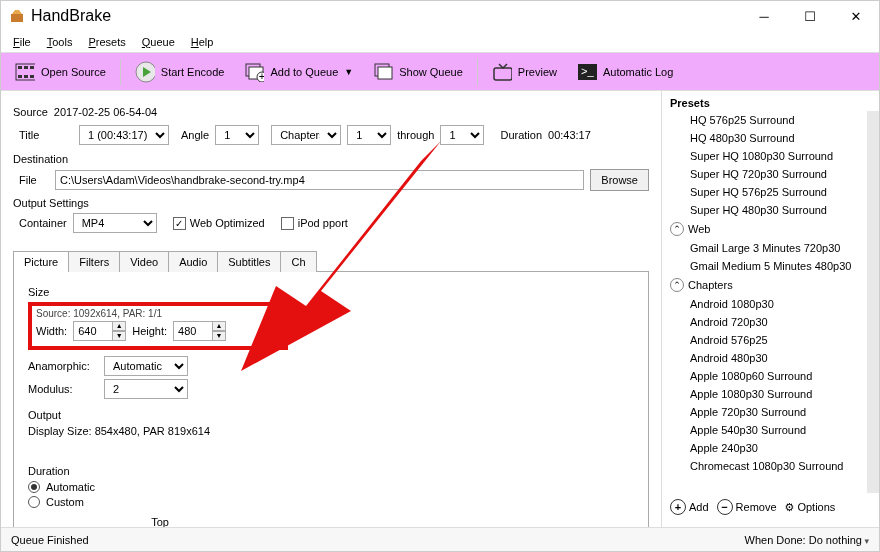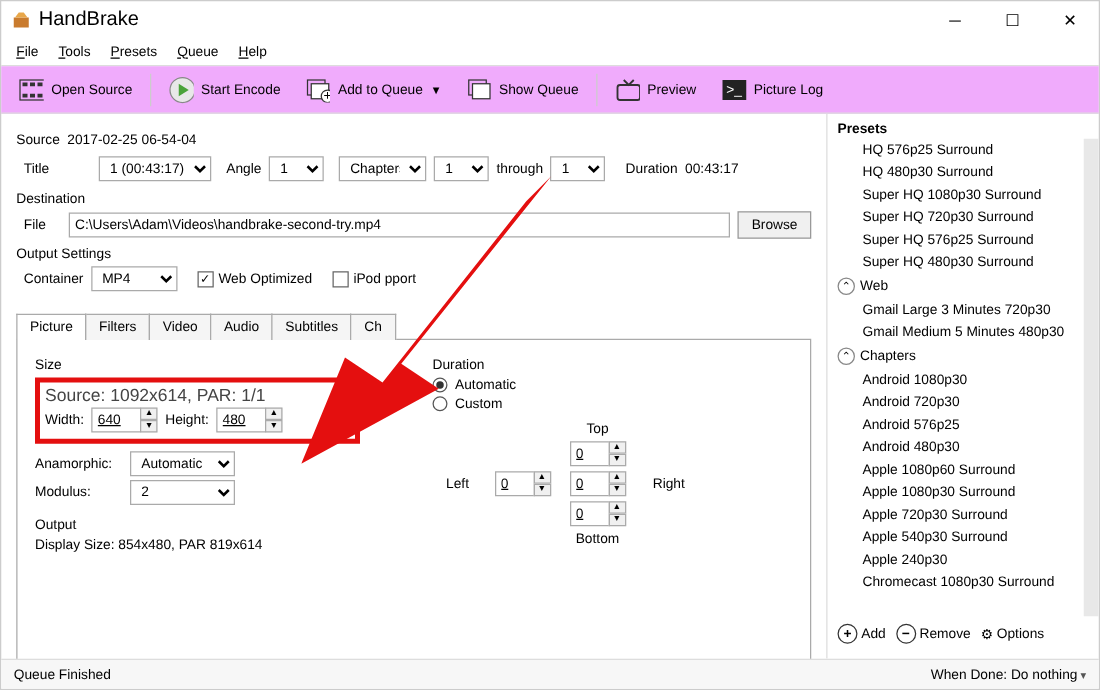--- a/index.html
+++ b/index.html
@@ -33,26 +33,26 @@
 .section-label { font-weight:400; margin:4px 0 4px 0; }
 .row { display:flex; align-items:center; gap:6px; margin:3px 0; }
 .field-label { min-width:54px; }
 select, input[type=text] { border:1px solid #aaa; padding:2px 4px; background:#fff; height:20px; }
 .browse-btn { border:1px solid #999; background:#f0f0f0; padding:2px 10px; height:22px; }
 .checkbox { display:inline-flex; align-items:center; gap:4px; }
 .chk { width:13px; height:13px; border:1px solid #666; display:inline-flex; align-items:center; justify-content:center; font-size:10px; }
 .tabs { display:flex; border-bottom:none; margin-top:18px; }
 .tab { padding:4px 10px; border:1px solid #aaa; border-bottom:none; background:#f5f5f5; margin-right:-1px; position:relative; }
 .tab.active { background:#fff; z-index:2; }
-.tabpanel { border:1px solid #aaa; padding:10px 14px; height:270px; margin-top:-1px; display:flex; gap:58px; }
+.tabpanel { border:1px solid #aaa; padding:10px 14px; height:270px; margin-top:-1px; display:flex; gap:24px;flex-direction:column; }
 .size-col { width:260px; }
 .crop-col { flex:1; }
 .red-box { border:4px solid #e40f0f; padding:2px 4px; margin:2px 0 6px 0; }
 .spin { display:inline-flex; align-items:center; }
-.spin input { width:40px; text-align:left;text-decoration:underline; }
+.spin input { width:40px; text-align:left; }
 .spin .arrows { display:flex; flex-direction:column; margin-left:-1px; }
 .spin .arrows span { width:14px; height:10px; border:1px solid #aaa; background:#f0f0f0; font-size:7px; line-height:8px; text-align:center; }
 .crop-grid { display:grid; grid-template-columns:40px 56px 56px 50px; grid-template-rows:auto auto auto auto; gap:4px; align-items:center; justify-items:center; margin-top:8px; }
 .statusbar { height:24px; border-top:1px solid #ddd; display:flex; align-items:center; justify-content:space-between; padding:0 10px; background:#f7f7f7; }
 .big-arrow { position:absolute; left:240px; top:50px; pointer-events:none; }
 .dd-caret::after { content:" ▾"; font-size:9px; color:#555; }
 .radio { width:12px; height:12px; border:1px solid #555; border-radius:50%; display:inline-flex; align-items:center; justify-content:center; }
 .radio.sel::after { content:""; width:6px; height:6px; background:#333; border-radius:50%; }
 svg { display:block; }
 </style>
@@ -140,21 +140,21 @@
         </span>
       <span>Preview</span>
     </div>
     <div class="tb-btn">
       <span class="ico">
           <svg width="22" height="18">
             <rect x="1" y="1" width="20" height="16" fill="#222"></rect>
             <text x="4" y="12" fill="#fff" font-size="9">&gt;_</text>
           </svg>
         </span>
-      <span>Picture Log</span>
+      <span>Automatic Log</span>
     </div>
   </div>
 
   <div class="body">
     <div class="main">
 
       <div class="row">
         <span class="section-label">Source</span>
         <span style="font-weight:400;">2017-02-25 06-54-04</span>
       </div>
@@ -174,21 +174,21 @@
       <div class="section-label" style="margin-top:8px;">Destination</div>
       <div class="row" style="padding-left:6px;">
         <span class="field-label" style="min-width:30px;">File</span>
         <input type="text" style="flex: 1 1 0%;" value="C:\Users\Adam\Videos\handbrake-second-try.mp4">
         <button class="browse-btn">Browse</button>
       </div>
 
       <div class="section-label" style="margin-top:6px;">Output Settings</div>
       <div class="row" style="padding-left:6px;">
         <span>Container</span>
-        <select style="width:69px;"><option>MP4</option></select>
+        <select style="width:84px;"><option>MP4</option></select>
         <span class="checkbox" style="margin-left:10px;">
           <span class="chk">✓</span>
             <span>Web Optimized</span>
         </span>
         <span class="checkbox" style="margin-left:10px;">
           <span class="chk"></span>
             <span>iPod         pport</span>
         </span>
       </div>
 
@@ -198,21 +198,21 @@
         <div class="tab">Video</div>
         <div class="tab">Audio</div>
         <div class="tab">Subtitles</div>
         <div class="tab">Ch</div>
       </div>
 
       <div class="tabpanel">
         <div class="size-col">
           <div class="section-label">Size</div>
           <div class="red-box">
-            <div style="font-size:14px;color:#444;">Source:   1092x614, PAR: 1/1</div>
+            <div style="font-size:10px;color:#444;">Source:   1092x614, PAR: 1/1</div>
             <div class="row" style="margin-top:2px;">
               <span>Width:</span>
               <span class="spin">
                   <input type="text" value="640" style="">
                   <span class="arrows">
                     <span>▲</span>
                     <span>▼</span>
                   </span>
                 </span>
               <span>Height:</span>

